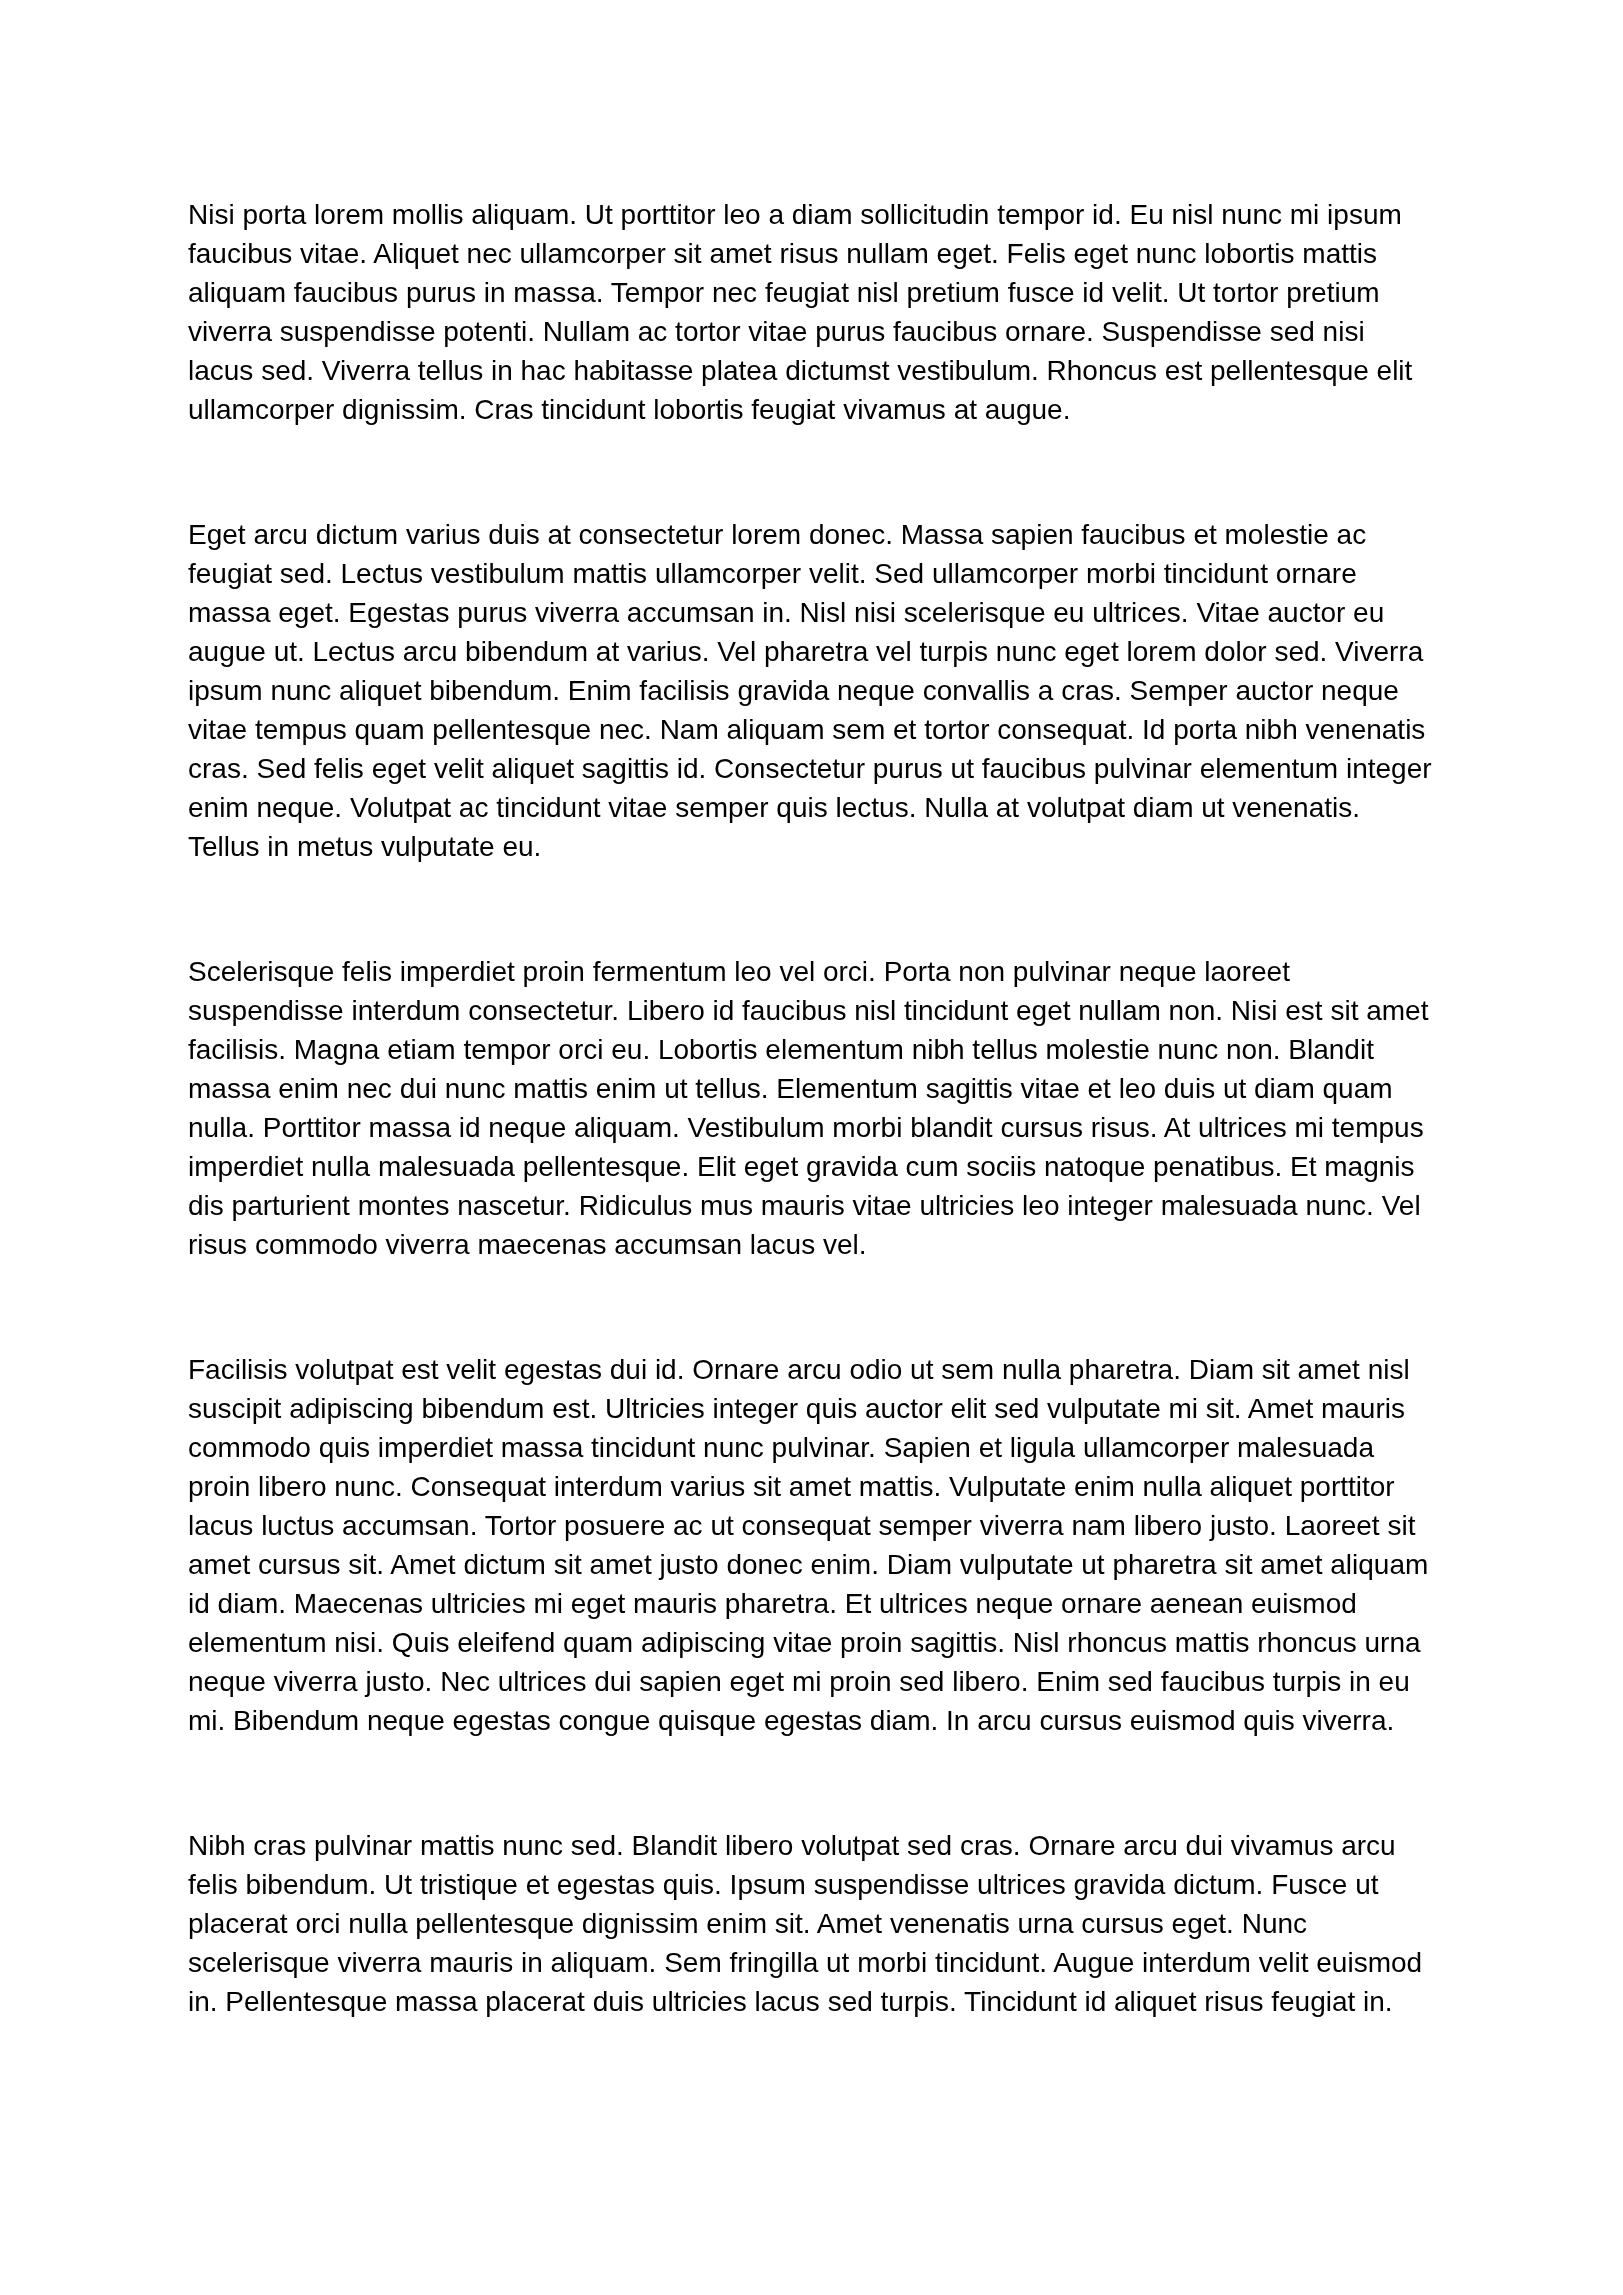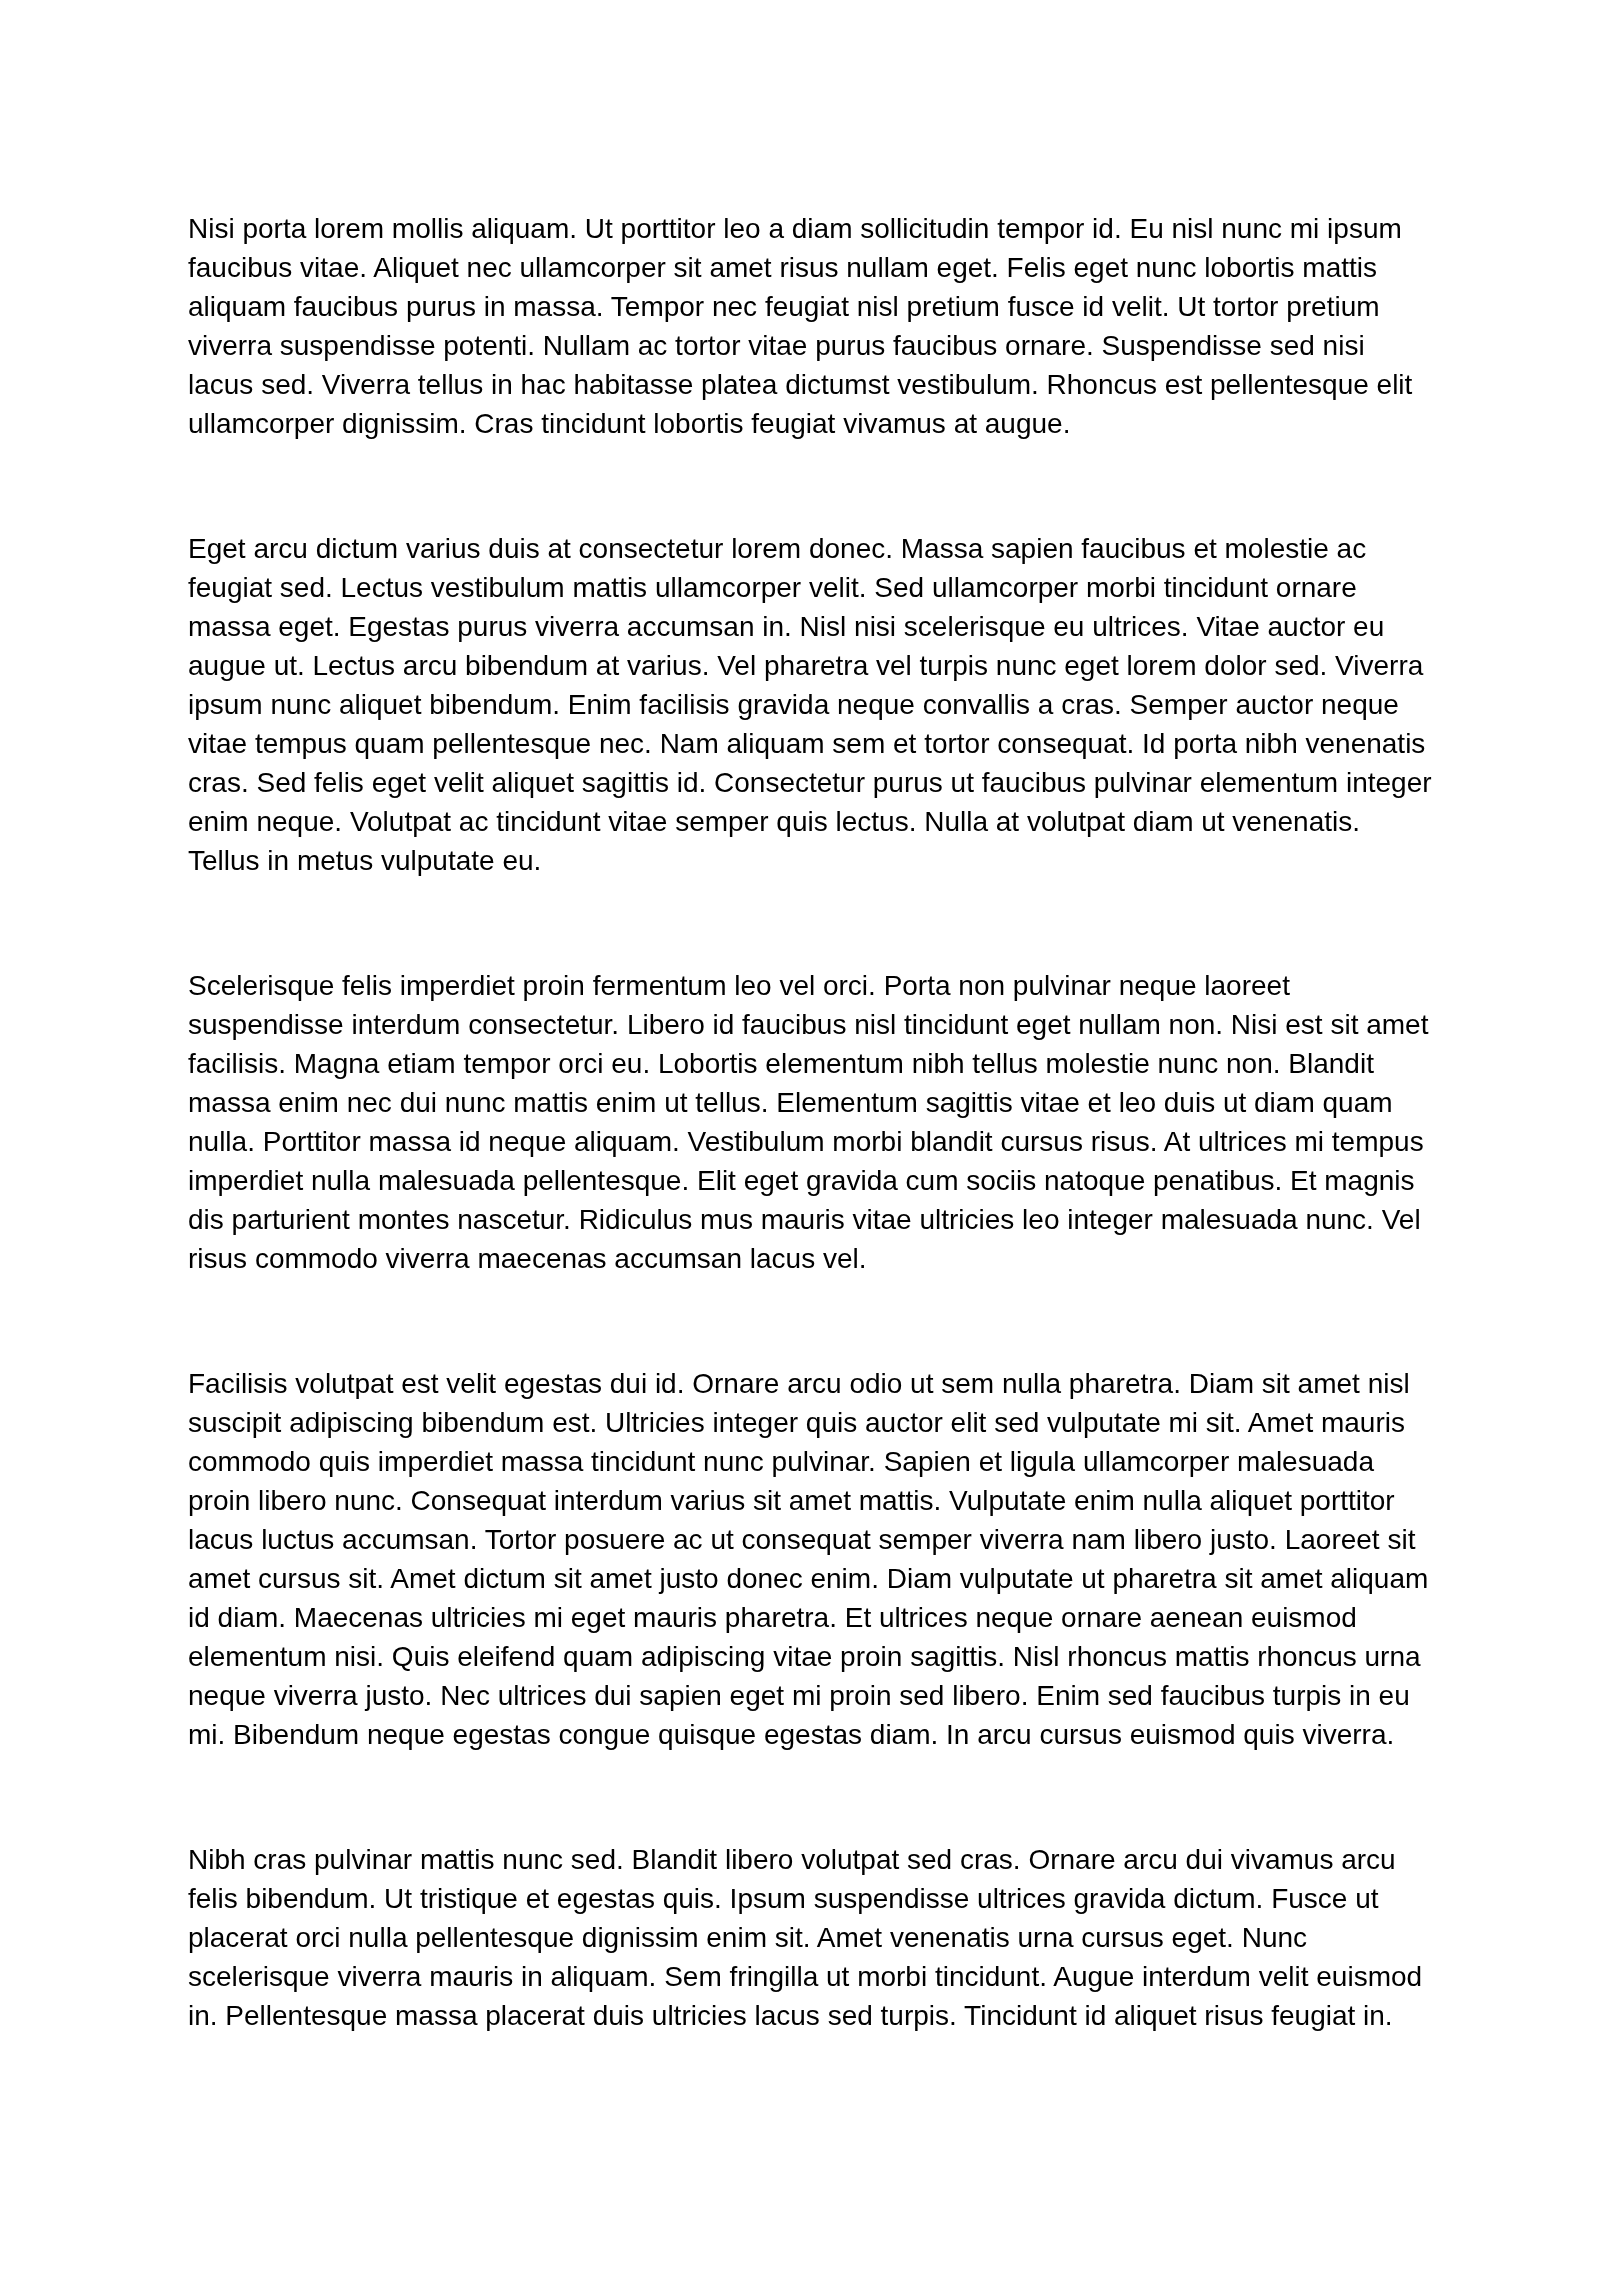--- a/index.html
+++ b/index.html
@@ -18,21 +18,21 @@
   }
   .doc-body {
     font-family: "Liberation Sans", sans-serif;
     font-size: 28px;
     line-height: 39px;
     color: #000000;
     letter-spacing: 0;
     text-align: left;
   }
   .doc-body p {
-    margin: 14px 0 86px 0;
+    margin: 0 0 86px 0;
     padding: 0;
   }
 </style>
 </head>
 <body>
 
 <div class="page">
   <div class="doc-body">
     <p>Nisi porta lorem mollis aliquam. Ut porttitor leo a diam sollicitudin tempor id. Eu nisl nunc mi ipsum faucibus vitae. Aliquet nec ullamcorper sit amet risus nullam eget. Felis eget nunc lobortis mattis aliquam faucibus purus in massa. Tempor nec feugiat nisl pretium fusce id velit. Ut tortor pretium viverra suspendisse potenti. Nullam ac tortor vitae purus faucibus ornare. Suspendisse sed nisi lacus sed. Viverra tellus in hac habitasse platea dictumst vestibulum. Rhoncus est pellentesque elit ullamcorper dignissim. Cras tincidunt lobortis feugiat vivamus at augue.</p>
     <p>Eget arcu dictum varius duis at consectetur lorem donec. Massa sapien faucibus et molestie ac feugiat sed. Lectus vestibulum mattis ullamcorper velit. Sed ullamcorper morbi tincidunt ornare massa eget. Egestas purus viverra accumsan in. Nisl nisi scelerisque eu ultrices. Vitae auctor eu augue ut. Lectus arcu bibendum at varius. Vel pharetra vel turpis nunc eget lorem dolor sed. Viverra ipsum nunc aliquet bibendum. Enim facilisis gravida neque convallis a cras. Semper auctor neque vitae tempus quam pellentesque nec. Nam aliquam sem et tortor consequat. Id porta nibh venenatis cras. Sed felis eget velit aliquet sagittis id. Consectetur purus ut faucibus pulvinar elementum integer enim neque. Volutpat ac tincidunt vitae semper quis lectus. Nulla at volutpat diam ut venenatis. Tellus in metus vulputate eu.</p>

